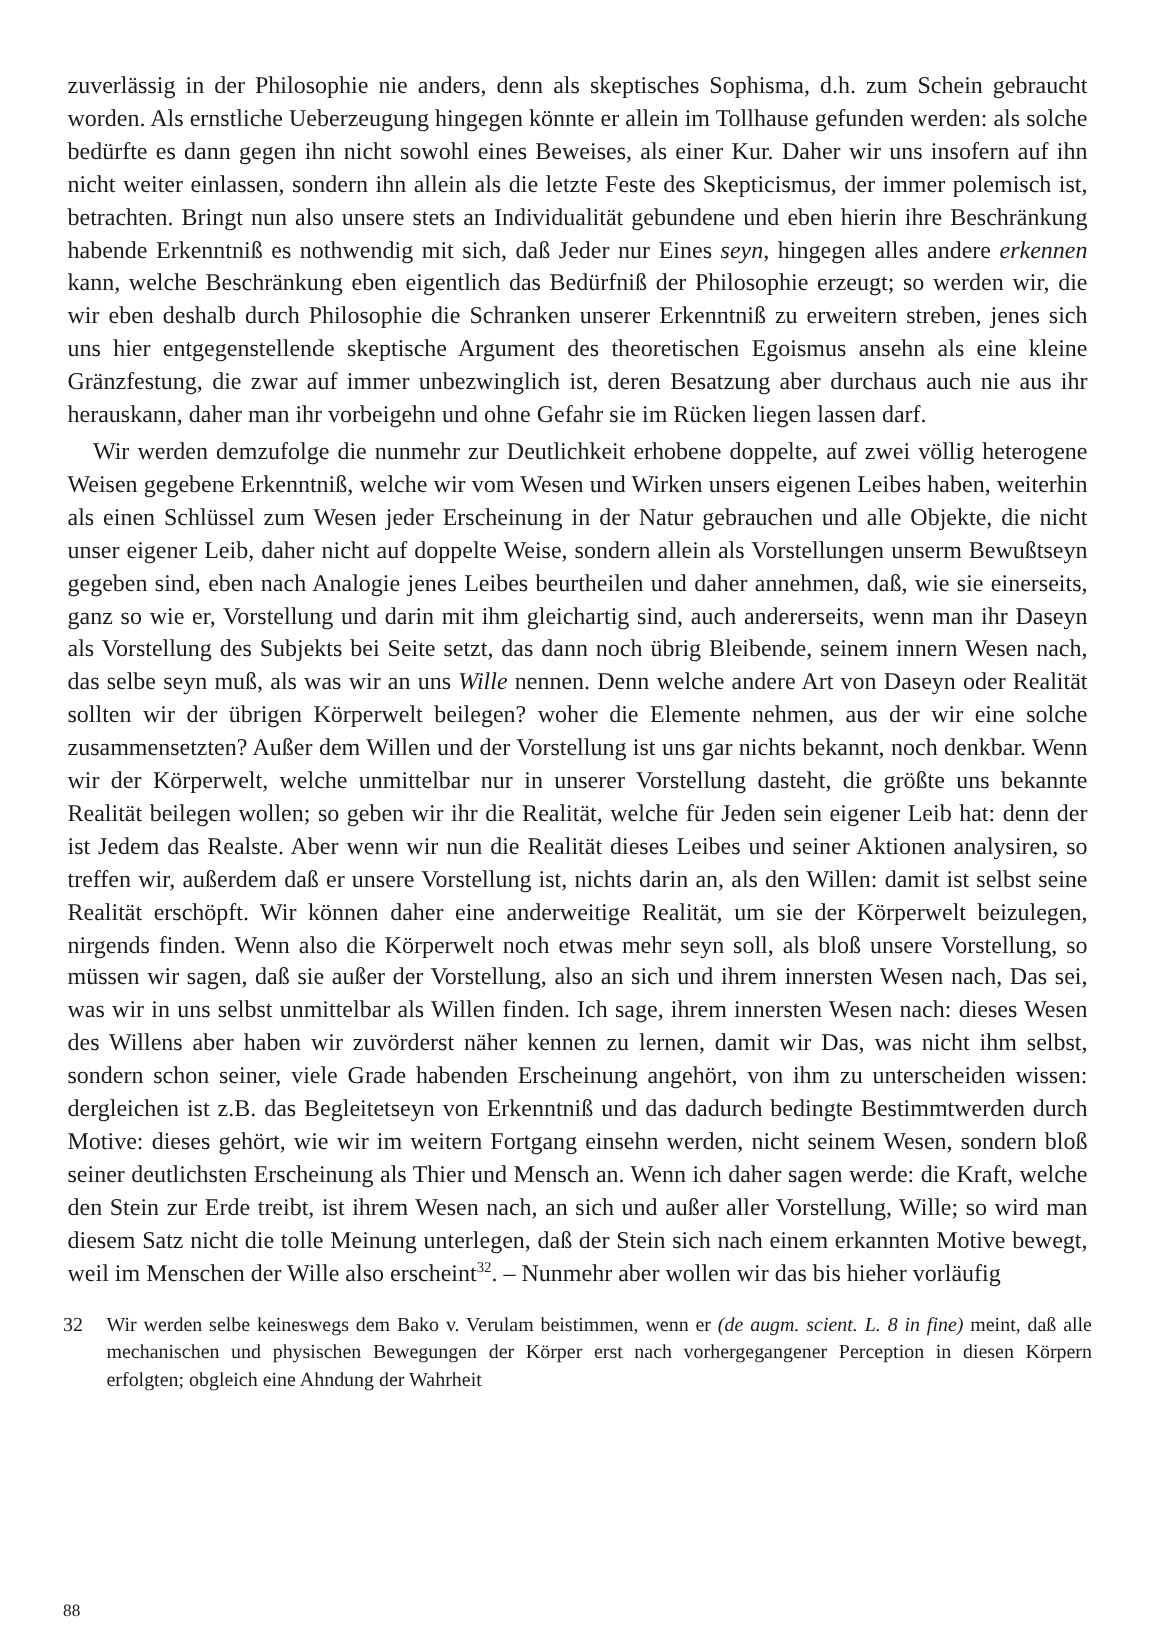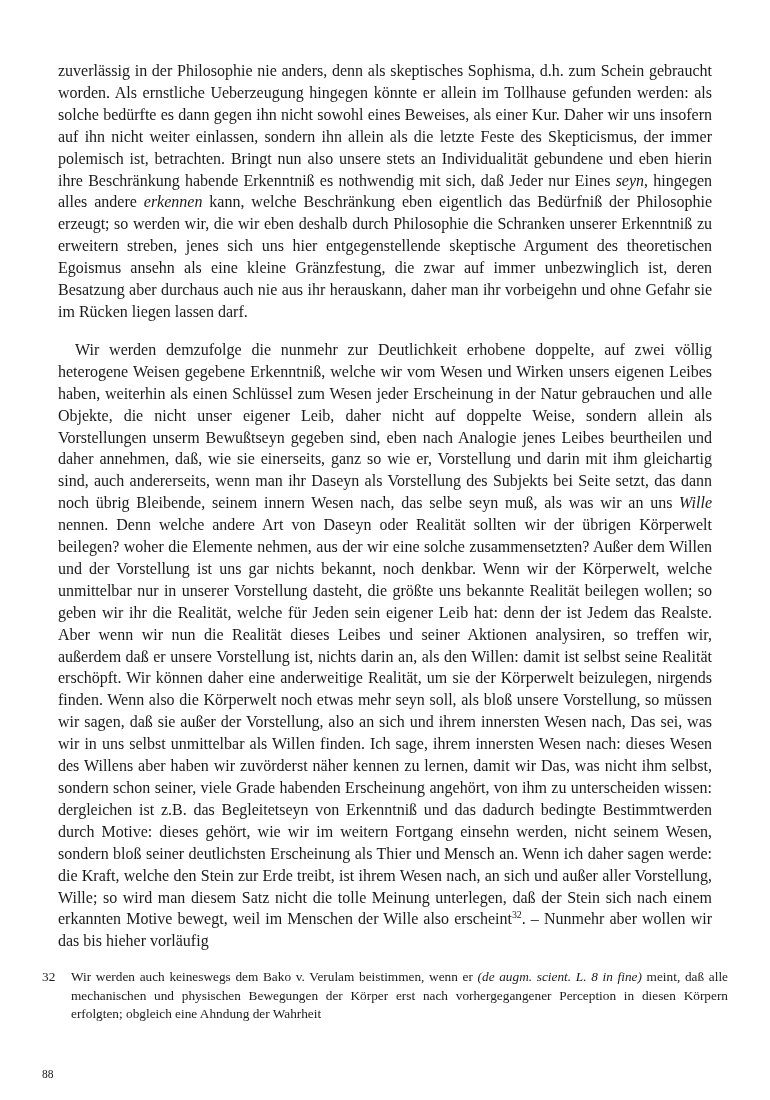--- a/index.html
+++ b/index.html
@@ -23,21 +23,21 @@
     overflow: hidden;
   }
   .body-text {
     font-size: 16px;
     line-height: 21.9px;
     text-align: justify;
     hyphens: auto;
     -webkit-hyphens: auto;
   }
   .para {
-    margin: 16px;
+    margin: 3px;
     padding: 0;
   }
   .para.indent {
     text-indent: 17px;
   }
   em {
     font-style: italic;
   }
   sup {
     font-size: 0.62em;
@@ -72,18 +72,18 @@
 
 <div class="page">
 
   <div class="body-text">
     <p class="para"><span>zuverlässig in der Philosophie nie anders, denn als skeptisches Sophisma, d.h. zum Schein gebraucht worden. Als ernstliche Ueberzeugung hingegen könnte er allein im Tollhause gefunden werden: als solche bedürfte es dann gegen ihn nicht sowohl eines Beweises, als einer Kur. Daher wir uns insofern auf ihn nicht weiter einlassen, sondern ihn allein als die letzte Feste des Skepticismus, der immer polemisch ist, betrachten. Bringt nun also unsere stets an Individualität gebundene und eben hierin ihre Beschränkung habende Erkenntniß es nothwendig mit sich, daß Jeder nur Eines </span><em>seyn</em><span>, hingegen alles andere </span><em>erkennen</em><span> kann, welche Beschränkung eben eigentlich das Bedürfniß der Philosophie erzeugt; so werden wir, die wir eben deshalb durch Philosophie die Schranken unserer Erkenntniß zu erweitern streben, jenes sich uns hier entgegenstellende skeptische Argument des theoretischen Egoismus ansehn als eine kleine Gränzfestung, die zwar auf immer unbezwinglich ist, deren Besatzung aber durchaus auch nie aus ihr herauskann, daher man ihr vorbeigehn und ohne Gefahr sie im Rücken liegen lassen darf.</span></p>
     <p class="para indent"><span>Wir werden demzufolge die nunmehr zur Deutlichkeit erhobene doppelte, auf zwei völlig heterogene Weisen gegebene Erkenntniß, welche wir vom Wesen und Wirken unsers eigenen Leibes haben, weiterhin als einen Schlüssel zum Wesen jeder Erscheinung in der Natur gebrauchen und alle Objekte, die nicht unser eigener Leib, daher nicht auf doppelte Weise, sondern allein als Vorstellungen unserm Bewußtseyn gegeben sind, eben nach Analogie jenes Leibes beurtheilen und daher annehmen, daß, wie sie einerseits, ganz so wie er, Vorstellung und darin mit ihm gleichartig sind, auch andererseits, wenn man ihr Daseyn als Vorstellung des Subjekts bei Seite setzt, das dann noch übrig Bleibende, seinem innern Wesen nach, das selbe seyn muß, als was wir an uns </span><em>Wille</em><span> nennen. Denn welche andere Art von Daseyn oder Realität sollten wir der übrigen Körperwelt beilegen? woher die Elemente nehmen, aus der wir eine solche zusammensetzten? Außer dem Willen und der Vorstellung ist uns gar nichts bekannt, noch denkbar. Wenn wir der Körperwelt, welche unmittelbar nur in unserer Vorstellung dasteht, die größte uns bekannte Realität beilegen wollen; so geben wir ihr die Realität, welche für Jeden sein eigener Leib hat: denn der ist Jedem das Realste. Aber wenn wir nun die Realität dieses Leibes und seiner Aktionen analysiren, so treffen wir, außerdem daß er unsere Vorstellung ist, nichts darin an, als den Willen: damit ist selbst seine Realität erschöpft. Wir können daher eine anderweitige Realität, um sie der Körperwelt beizulegen, nirgends finden. Wenn also die Körperwelt noch etwas mehr seyn soll, als bloß unsere Vorstellung, so müssen wir sagen, daß sie außer der Vorstellung, also an sich und ihrem innersten Wesen nach, Das sei, was wir in uns selbst unmittelbar als Willen finden. Ich sage, ihrem innersten Wesen nach: dieses Wesen des Willens aber haben wir zuvörderst näher kennen zu lernen, damit wir Das, was nicht ihm selbst, sondern schon seiner, viele Grade habenden Erscheinung angehört, von ihm zu unterscheiden wissen: dergleichen ist z.B. das Begleitetseyn von Erkenntniß und das dadurch bedingte Bestimmtwerden durch Motive: dieses gehört, wie wir im weitern Fortgang einsehn werden, nicht seinem Wesen, sondern bloß seiner deutlichsten Erscheinung als Thier und Mensch an. Wenn ich daher sagen werde: die Kraft, welche den Stein zur Erde treibt, ist ihrem Wesen nach, an sich und außer aller Vorstellung, Wille; so wird man diesem Satz nicht die tolle Meinung unterlegen, daß der Stein sich nach einem erkannten Motive bewegt, weil im Menschen der Wille also erscheint</span><sup>32</sup><span>. – Nunmehr aber wollen wir das bis hieher vorläufig</span></p>
   </div>
 
   <div class="footnote">
     <span class="fn-marker">32</span>
-    <span class="fn-text"><span>Wir werden auch keineswegs dem Bako v. Verulam beistimmen, wenn er </span><em>(de augm. scient. L. 8 in fine)</em><span> meint, daß alle mechanischen und physischen Bewegungen der Körper erst nach vorhergegangener Perception in diesen Körpern erfolgten; obgleich eine Ahndung der Wahrheit</span></span>
+    <span class="fn-text"><span>Wir werden selbe keineswegs dem Bako v. Verulam beistimmen, wenn er </span><em>(de augm. scient. L. 8 in fine)</em><span> meint, daß alle mechanischen und physischen Bewegungen der Körper erst nach vorhergegangener Perception in diesen Körpern erfolgten; obgleich eine Ahndung der Wahrheit</span></span>
   </div>
 
   <div class="page-number">88</div>
 
 </div>
 
 </body></html>

